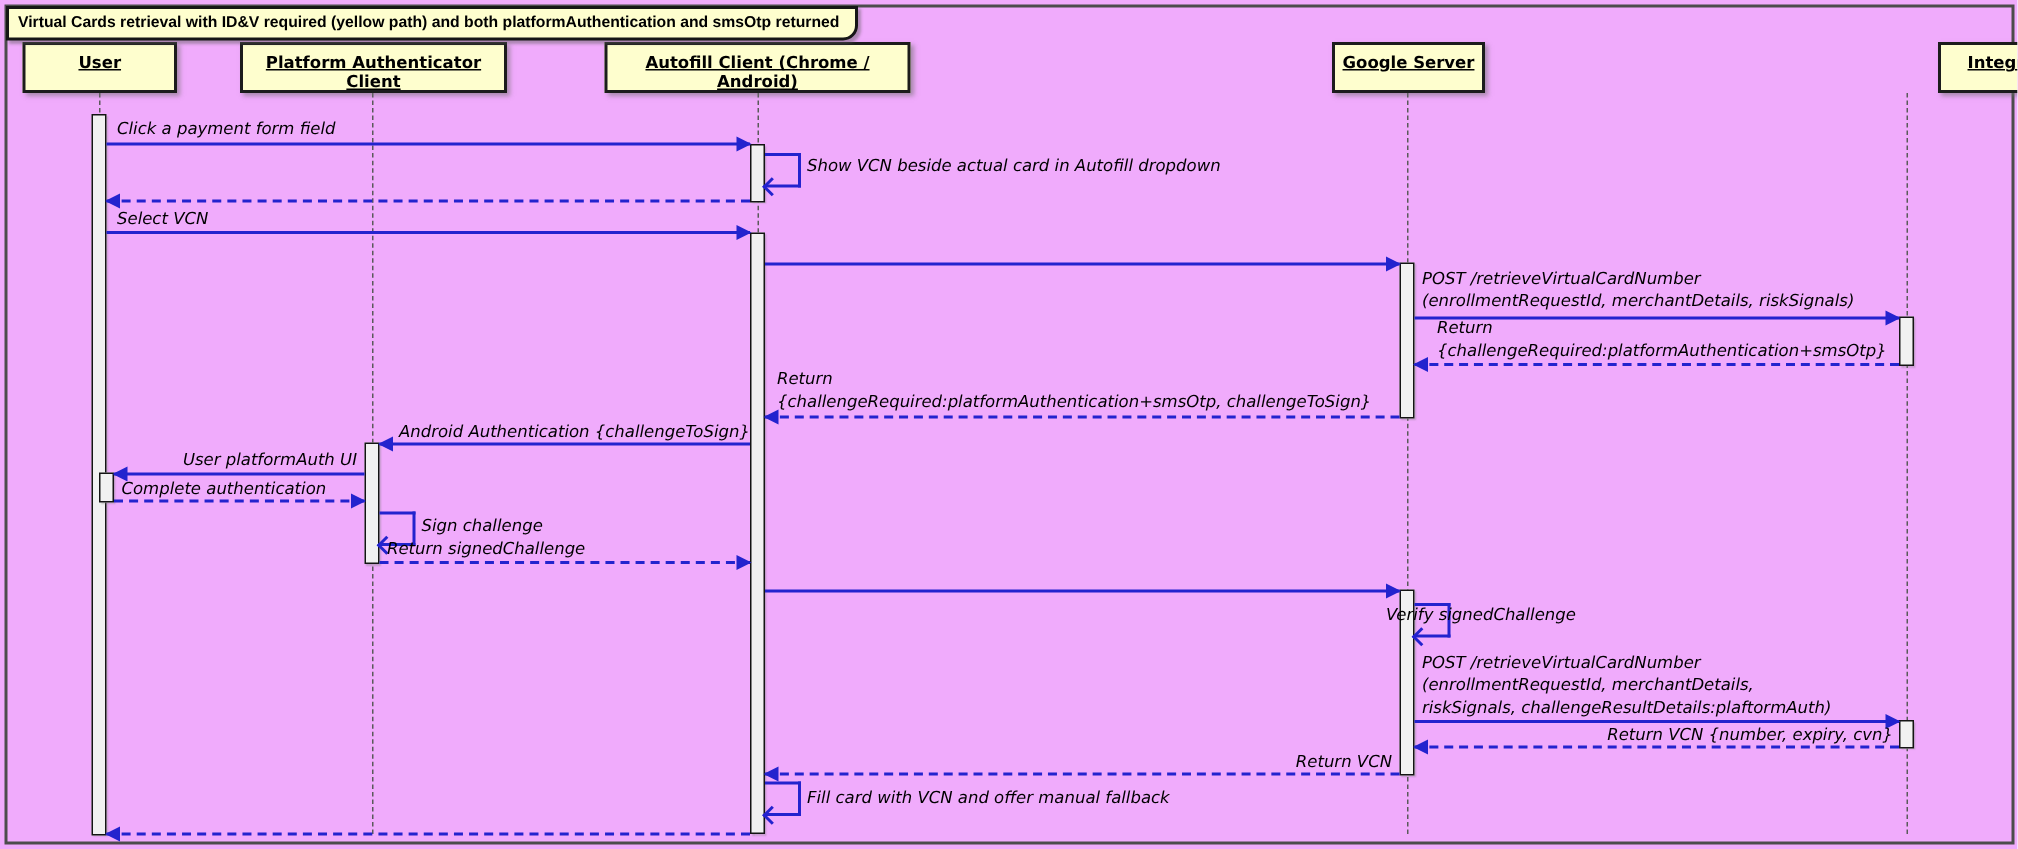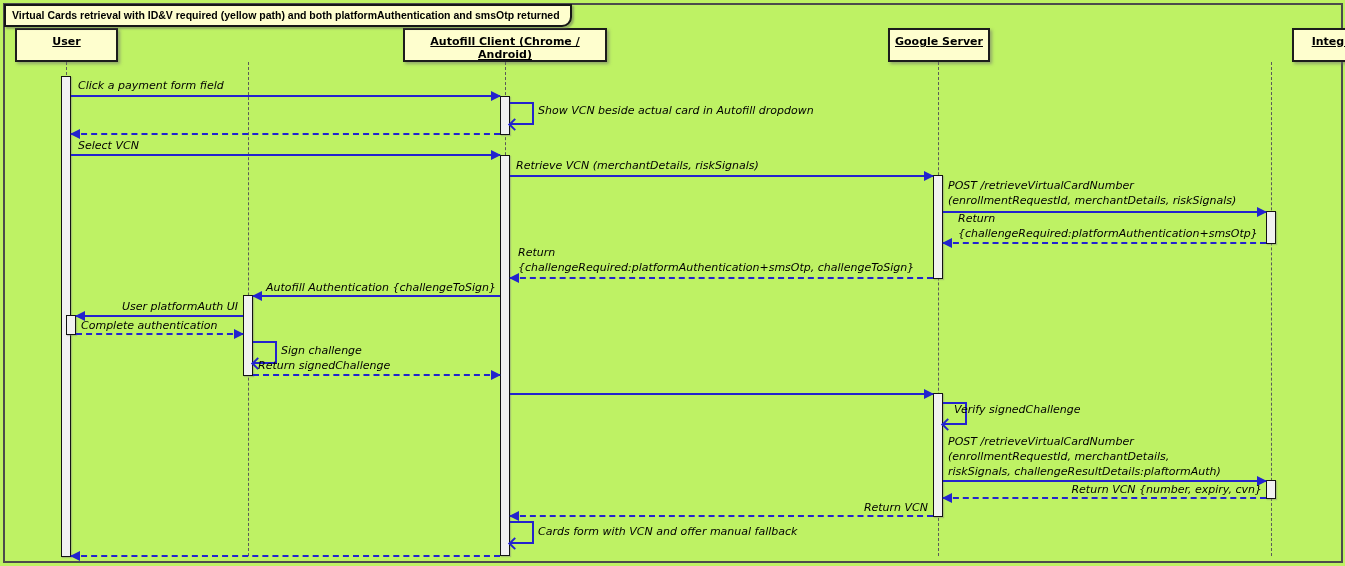--- a/index.html
+++ b/index.html
@@ -1,17 +1,17 @@
 <!DOCTYPE html>
 <html style="--arrow: #2323CE; --participant-fill: #FEFECE; --activation-fill: #F1F1F1; --lifeline: #5A5A5A; --frame-border: #4C4C4C;"><head>
 <meta charset="utf-8">
 <style>
   html,body{margin:0;padding:0;background:#fff;}
   #stage{
-    position:relative;width:1345px;height:566px;background:#bef264;overflow:hidden;
+    position:relative;width:1345px;height:566px;background:#f0abfc;overflow:hidden;
     font-family:"DejaVu Sans","Liberation Sans",sans-serif;color:#000;
   }
   .outer-frame{
     position:absolute;left:3px;top:3px;width:1336px;height:556px;
     border:2px solid var(--frame-border,#4c4c4c);background:transparent;
   }
   .title-tab{
     position:absolute;left:4px;top:4px;height:15px;
     padding:2px 10px 2px 6px;
     background:var(--participant-fill,#FEFECE);
@@ -75,20 +75,21 @@
   <div class="outer-frame"></div>
   <div class="title-tab">Virtual Cards retrieval with ID&amp;V required (yellow path) and both platformAuthentication and smsOtp returned</div>
 
   <div class="lifeline" style="left:66px"></div>
   <div class="lifeline" style="left:248px"></div>
   <div class="lifeline" style="left:505px"></div>
   <div class="lifeline" style="left:938px"></div>
   <div class="lifeline" style="left:1271px"></div>
 
   <div class="participant" style="left:15px;width:103px">User</div>
+  <div class="participant" style="left:160px;width:178px">Platform Authenticator Client</div>
   <div class="participant" style="left:403px;width:204px">Autofill Client (Chrome / Android)</div>
   <div class="participant" style="left:888px;width:102px">Google Server</div>
   <div class="participant" style="left:1292px;width:103px">Integrator</div>
 
   <div class="activation" style="left:61px;top:76px;height:481px"></div>
   <div class="activation" style="left:500px;top:96px;height:39px"></div>
   <div class="activation" style="left:500px;top:155px;height:401px"></div>
   <div class="activation" style="left:933px;top:175px;height:104px"></div>
   <div class="activation" style="left:1266px;top:211px;height:33px"></div>
   <div class="activation" style="left:243px;top:295px;height:81px"></div>
@@ -113,33 +114,32 @@
   <div class="self-loop" style="left:943px;top:402px"></div>
   <div class="arrow right" style="left:943px;top:480px;width:323px"></div>
   <div class="arrow dashed left" style="left:943px;top:497px;width:323px"></div>
   <div class="arrow dashed left" style="left:510px;top:515px;width:423px"></div>
   <div class="self-loop" style="left:510px;top:521px"></div>
   <div class="arrow dashed left" style="left:71px;top:555px;width:429px"></div>
 
   <div class="msg" style="left:78px;top:78px">Click a payment form field</div>
   <div class="msg" style="left:538px;top:103px">Show VCN beside actual card in Autofill dropdown</div>
   <div class="msg" style="left:78px;top:138px">Select VCN</div>
-  <div class="msg" style="left:516px;top:158px">Retrieve VCN (merchantDetails, riskSignals)</div>
   <div class="msg" style="left:948px;top:178px">POST /retrieveVirtualCardNumber
 (enrollmentRequestId, merchantDetails, riskSignals)</div>
   <div class="msg" style="left:958px;top:211px">Return
 {challengeRequired:platformAuthentication+smsOtp}</div>
   <div class="msg" style="left:518px;top:245px">Return
 {challengeRequired:platformAuthentication+smsOtp, challengeToSign}</div>
-  <div class="msg" style="left:266px;top:280px">Autofill Authentication {challengeToSign}</div>
+  <div class="msg" style="left:266px;top:280px">Android Authentication {challengeToSign}</div>
   <div class="msg align-right" style="right:1107px;top:299px">User platformAuth UI</div>
   <div class="msg" style="left:81px;top:318px">Complete authentication</div>
   <div class="msg" style="left:281px;top:343px">Sign challenge</div>
   <div class="msg" style="left:258px;top:358px">Return signedChallenge</div>
-  <div class="msg" style="left:954px;top:402px">Verify signedChallenge</div>
+  <div class="msg" style="left:924px;top:402px">Verify signedChallenge</div>
   <div class="msg" style="left:948px;top:434px">POST /retrieveVirtualCardNumber
 (enrollmentRequestId, merchantDetails,
 riskSignals, challengeResultDetails:plaftormAuth)</div>
   <div class="msg align-right" style="right:83px;top:482px">Return VCN {number, expiry, cvn}</div>
   <div class="msg align-right" style="right:417px;top:500px">Return VCN</div>
-  <div class="msg" style="left:538px;top:524px">Cards form with VCN and offer manual fallback</div>
+  <div class="msg" style="left:538px;top:524px">Fill card with VCN and offer manual fallback</div>
 
 </div>
 
 </body></html>

